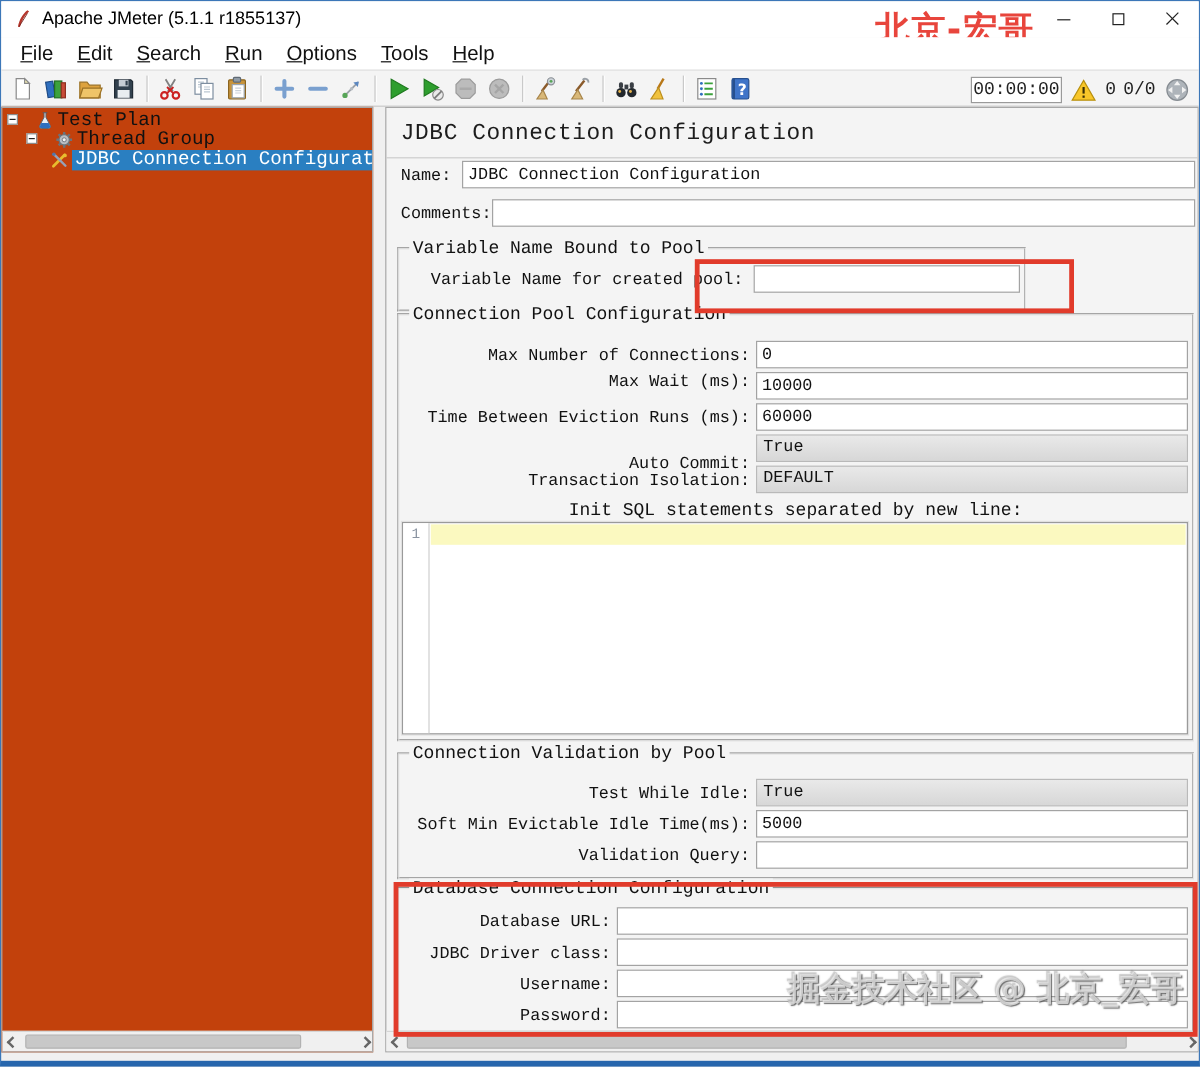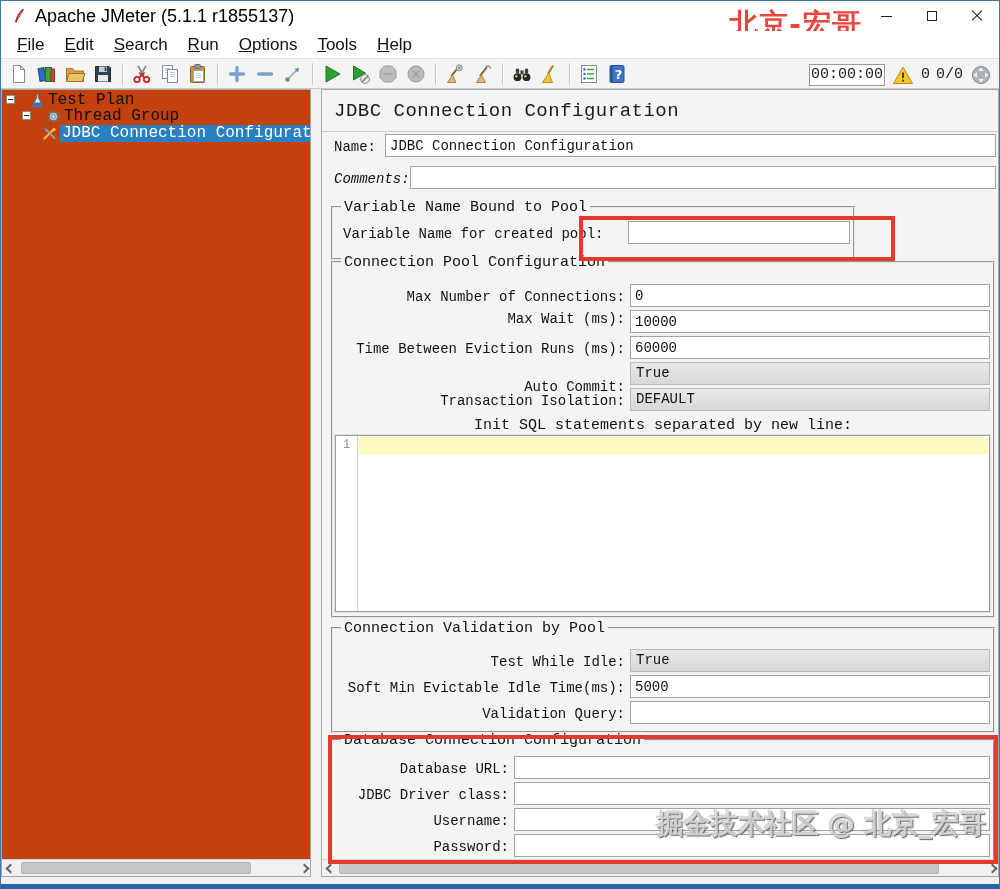--- a/index.html
+++ b/index.html
@@ -3,21 +3,21 @@
 <meta charset="utf-8">
 <style>
   * { margin:0; padding:0; box-sizing:border-box; }
   html,body { width:1000px; height:889px; background:#dcdcdc; font-family:"Liberation Sans",sans-serif; }
   #window { position:relative; width:1000px; height:889px; background:#f0f0f0; overflow:hidden;
             border:1px solid #3c77b8; border-bottom:5px solid #2766ad; }
 
   
   .titlebar { position:absolute; left:0; top:0; width:100%; height:30px; background:#fff; }
   .titlebar .logo { position:absolute; left:10px; top:6px; width:18px; height:18px; }
-  .title-text { position:absolute; left:34px; top:0; line-height:30px; font-size:18px; color:#000; }
+  .title-text { position:absolute; left:34px; top:0; line-height:30px; font-size:15px; color:#000; }
   .title-annotation { position:absolute; left:728px; top:4px; font-size:29px; font-weight:bold;
                       color:#e8453c; letter-spacing:1px; white-space:nowrap;
                       font-family:"DejaVu Sans",sans-serif; }
   .win-btns { position:absolute; right:0; top:0; height:30px; display:flex; }
   .win-btn { width:45px; height:30px; display:flex; align-items:center; justify-content:center; }
   .glyph-min { width:11px; border-top:1px solid #222; }
   .glyph-max { width:10px; height:10px; border:1px solid #222; }
   .glyph-close { position:relative; width:12px; height:12px; }
   .glyph-close::before,.glyph-close::after { content:""; position:absolute; left:-1px; top:5px; width:14px; border-top:1px solid #222; }
   .glyph-close::before { transform:rotate(45deg); } .glyph-close::after { transform:rotate(-45deg); }
@@ -340,26 +340,26 @@
   </div>
 
   <div class="main-panel">
 
     <div class="panel-title">JDBC Connection Configuration</div>
     <div class="header-line"></div>
 
     <span class="flabel" style="left:12px;top:49px;">Name:</span>
     <input class="tfield" style="left: 63px; top: 44px; width: 611px;" value="JDBC Connection Configuration">
 
-    <span class="flabel" style="left:12px;top:81px;font-style:italic;">Comments:</span>
+    <span class="flabel" style="left:12px;top:81px;">Comments:</span>
     <input class="tfield" style="left: 88px; top: 76px; width: 586px;" value="">
 
     <div class="group" style="left:9px;top:116px;width:524px;height:54px;">
       <span class="group-title">Variable Name Bound to Pool</span>
-      <span class="flabel" style="left:10px;top:18px;">Variable Name for created pool:</span>
+      <span class="flabel" style="left:26px;top:18px;">Variable Name for created pool:</span>
       <input class="tfield" style="left: 295px; top: 13px; right: 3px; width: auto;" value="">
     </div>
     <div class="redbox" style="left:257px;top:126px;width:316px;height:45px;"></div>
 
     <div class="group" style="left:9px;top:171px;width:664px;height:357px;">
       <span class="group-title">Connection Pool Configuration</span>
 
       <span class="flabel right" style="left:4px;top:26px;width:288px;">Max Number of Connections:</span>
       <input class="tfield" style="left: 297px; top: 21px; right: 3px; width: auto;" value="0">
 

